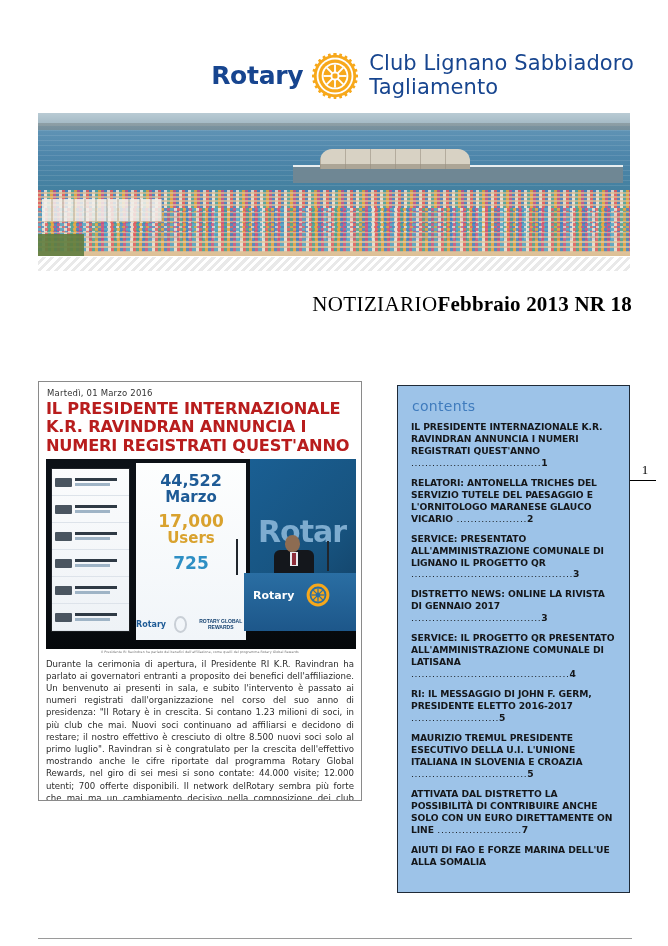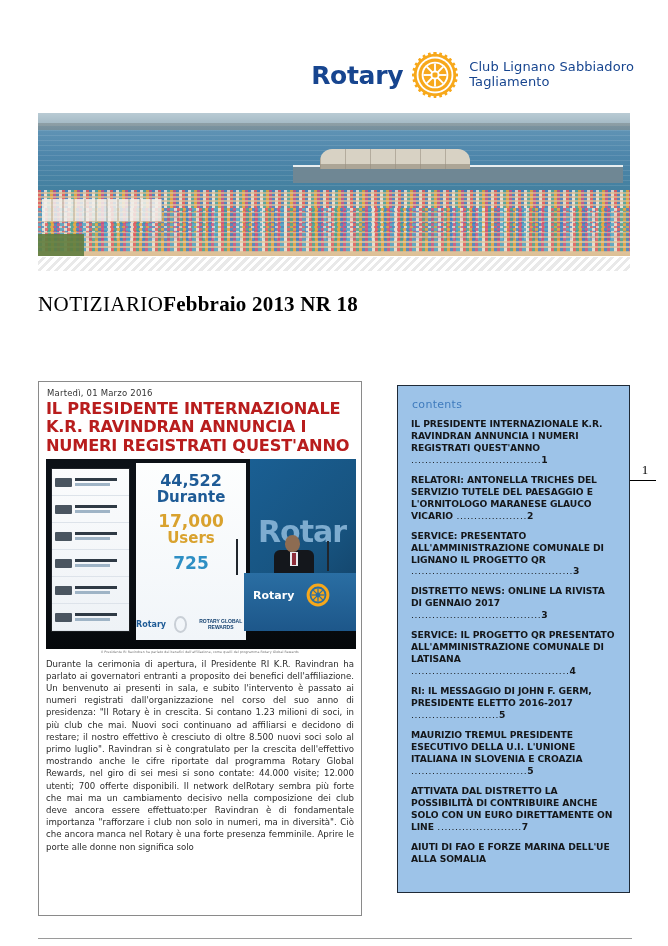--- a/index.html
+++ b/index.html
@@ -46,21 +46,21 @@
   }
   .club-name {
     display: flex;
     flex-direction: column;
     justify-content: center;
     line-height: 1.14;
     padding-left: 2px;
   }
   .club-name span {
     font-family: "DejaVu Sans", sans-serif;
-    font-size: 13px;
+    font-size: 21px;
     color: #17458f;
     letter-spacing: 0.1px;
   }
 
   
   .banner-wrap {
     position: absolute;
     left: 38px;
     top: 113px;
     width: 592px;
@@ -159,21 +159,21 @@
         #ffffff 0 3px, #e9e9e9 3px 6px);
   }
 
   
   .title-row {
     position: absolute;
     left: 38px; top: 292px;
     width: 594px;
     display: flex;
     align-items: baseline;
-    justify-content: flex-start;
+    justify-content: flex-end;
     font-family: "Liberation Serif", serif;
   }
   .title-left {
     font-size: 21px;
     color: #000;
     letter-spacing: 0.4px;
   }
   .title-right {
     font-size: 21px;
     font-weight: bold;
@@ -196,21 +196,21 @@
     margin-top: 2px;
     border-bottom: 1.6px solid #000;
     width: 26px;
   }
 
   
   .article {
     position: absolute;
     left: 38px; top: 381px;
     width: 324px;
-    height: 535px;
+    height: 420px;
     border: 1px solid #8a8a8a;
     background: #fff;
     box-sizing: border-box;
     padding: 5px 7px 0 7px;
     overflow: hidden;
   }
   .article-date {
     font-size: 8.5px;
     color: #333;
     letter-spacing: .2px;
@@ -360,21 +360,21 @@
     width: 233px;
     height: 508px;
     background: #9dc3e8;
     border: 1.5px solid #1f2a37;
     box-sizing: border-box;
     padding: 12px 12px 8px 13px;
     overflow: hidden;
   }
   .contents-title {
     font-family: "DejaVu Sans", sans-serif;
-    font-size: 11px;
+    font-size: 14px;
     color: #3f7bbd;
     margin: 0 0 7px 1px;
     letter-spacing: .3px;
   }
   .toc-item {
     display: block;
     font-family: "DejaVu Sans", sans-serif;
     font-size: 9.2px;
     font-weight: bold;
     color: #15171a;
@@ -546,21 +546,21 @@
           <span class="logo-chip"></span>
           <span class="lines">
             <span class="l1" style="display:block"></span>
             <span class="l2" style="display:block"></span>
           </span>
         </div>
     </div>
 
     <div class="screen-mid">
       <div class="stat-num s-blue">44,522</div>
-      <div class="stat-lbl s-blue">Durante</div>
+      <div class="stat-lbl s-blue">Marzo</div>
       <div class="stat-num s-orange" style="margin-top:8px">17,000</div>
       <div class="stat-lbl s-orange">Users</div>
       <div class="stat-num s-cyan" style="margin-top:8px">725</div>
       <div class="foot">
         <span class="mini-rot">Rotary</span>
         <span class="mini-wheel"></span>
         <span class="mini-badge">ROTARY GLOBAL REWARDS</span>
       </div>
     </div>
 

